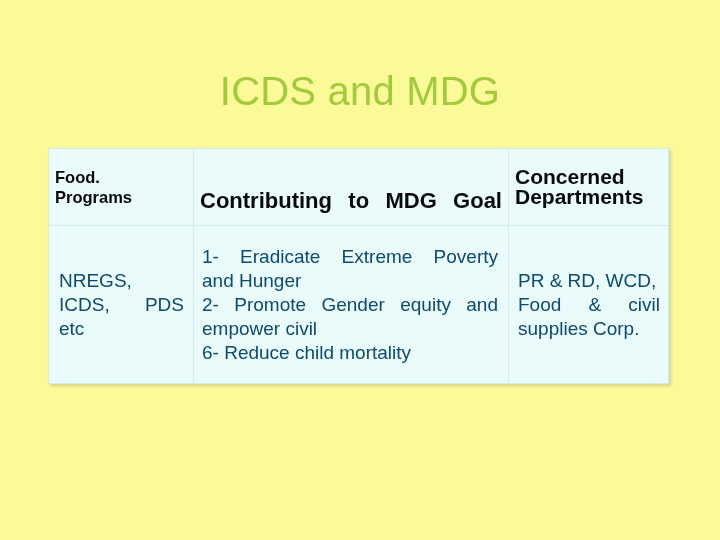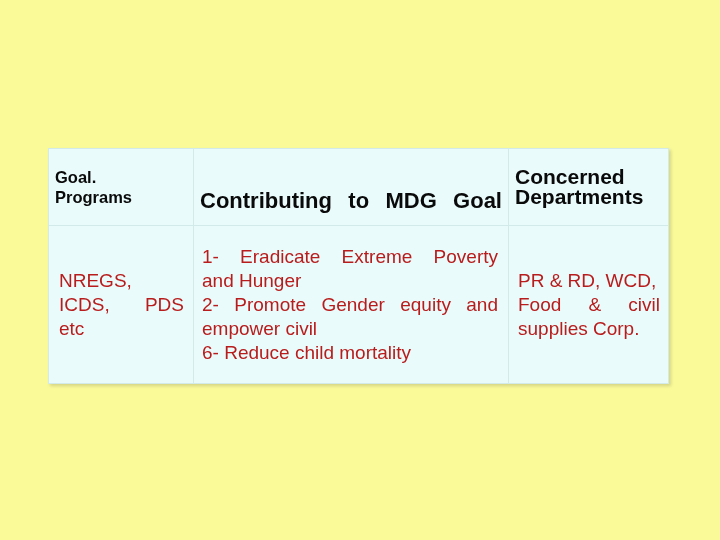--- a/index.html
+++ b/index.html
@@ -63,21 +63,21 @@
   .hdr-a .hdr-text { font-size: 16.5px; line-height: 20px; }
   .hdr-b .hdr-text { font-size: 22px; line-height: 22px; margin-top: 28px; }
   .hdr-c .hdr-text { font-size: 21px; line-height: 20px; }
 
   .body-cell {
     height: 157px;
   }
   .body-text {
     font-size: 19px;
     line-height: 24px;
-    color: #b91c1c;
+    color: #0c4a6e;
     text-align: justify;
     text-justify: inter-word;
   }
   .body-a .body-text {
     padding: 0 9px 0 10px;
   }
   .body-b .body-text {
     padding: 0 10px 0 8px;
   }
   .body-c .body-text {
@@ -96,32 +96,33 @@
   }
   .goal-item {
     display: block;
   }
 </style>
 </head>
 <body>
 
 <div id="slide">
 
+  <div id="slide-title">ICDS and MDG</div>
 
   <table id="content-table">
     <colgroup>
       <col class="col-a">
       <col class="col-b">
       <col class="col-c">
     </colgroup>
     <tbody>
       <tr>
         <td class="hdr-cell hdr-a">
           <div class="hdr-text">
-            <span class="just-line">Goal.</span>
+            <span class="just-line">Food.</span>
             <span class="just-line">Programs</span>
           </div>
         </td>
         <td class="hdr-cell hdr-b">
           <div class="hdr-text">
             <span class="just-line">Contributing to MDG Goal</span>
           </div>
         </td>
         <td class="hdr-cell hdr-c">
           <div class="hdr-text">

